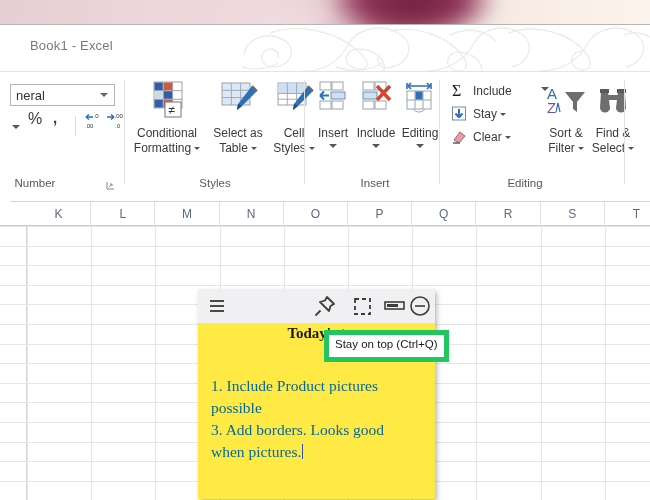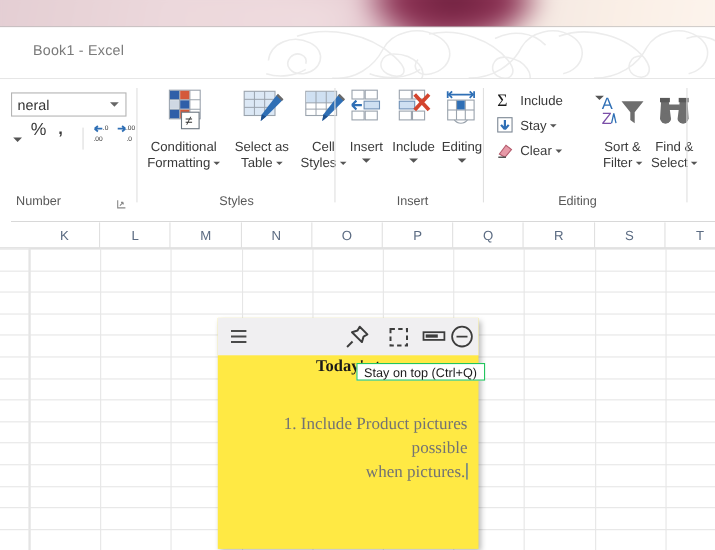--- a/index.html
+++ b/index.html
@@ -156,29 +156,29 @@
   }
   .nt-btn{position:absolute;top:0;width:34px;height:34px;cursor:default;}
   #note-title{
     position:absolute;left:0;top:36px;width:237px;text-align:center;
     font-family:"Liberation Serif", serif;
     font-size:15px;font-weight:bold;color:#1a1a1a;
   }
   #note-body{
     position:absolute;left:13px;top:86px;width:214px;
     font-family:"Liberation Serif", serif;
-    font-size:15.5px;line-height:22px;color:#737373;text-align:right;
+    font-size:15.5px;line-height:22px;color:#0369a1;
   }
   #note-body .caret{
     display:inline-block;width:1px;height:15px;background:#2b55a8;
     vertical-align:-2px;margin-left:1px;
   }
   #tooltip{
-    position:absolute;left:324px;top:305px;height:16px;
-    background:#ffffff;border:1px solid #22c55e;
+    position:absolute;left:324px;top:305px;height:32px;
+    background:#ffffff;border:5px solid #22c55e;
     padding:1px 6px 0 6px;box-sizing:border-box;
     font-size:11.5px;line-height:17px;color:#1a1a1a;white-space:nowrap;
   }
 </style>
 </head>
 <body>
 
 <div id="wallpaper">
   <div class="wp-base"></div>
   <div class="wp-edge"></div>
@@ -520,19 +520,20 @@
           <path d="M12,17 L22,17" stroke="#3c3c3c" stroke-width="1.6"></path>
         </svg>
       </div>
     </div>
 
     <div id="note-title">Today's t</div>
 
     <div id="note-body">
       <div>1. Include Product pictures</div>
       <div>possible</div>
+      <div>3. Add borders. Looks good</div>
       <div><span>when pictures.</span><span class="caret"></span></div>
     </div>
   </div>
 
   <div id="tooltip">Stay on top (Ctrl+Q)</div>
 
 </div>
 
 </body></html>

